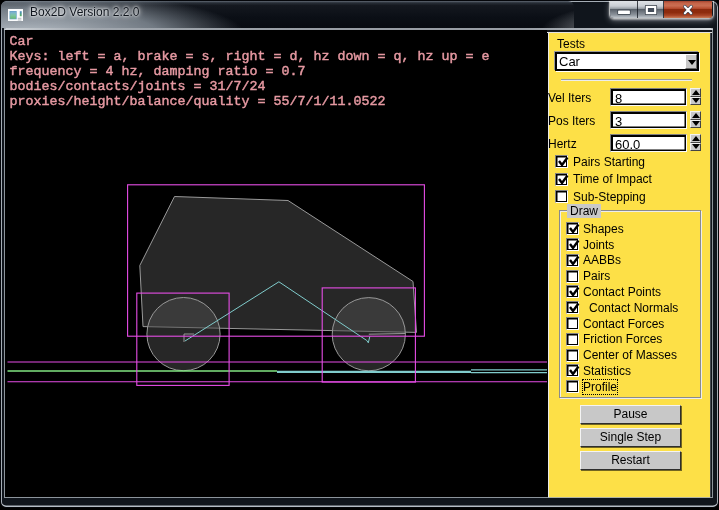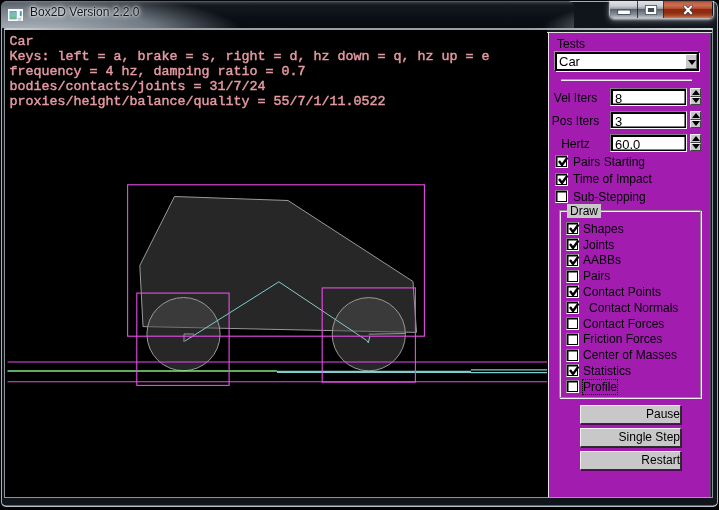--- a/index.html
+++ b/index.html
@@ -10,44 +10,44 @@
  linear-gradient(180deg, #636b75 0%, #3c434d 4%, #272d36 7%, #14181f 17%, #0b0f16 60%, #080b11 100%)}
 .ttext{position:absolute;left:29px;top:4px;font-size:12px;color:#10161e;text-shadow:0 0 4px rgba(255,255,255,.95),0 0 7px rgba(255,255,255,.8),0 0 2px rgba(255,255,255,.9)}
 .icon{position:absolute;left:7px;top:8px}
 .cbtns{position:absolute;left:608px;top:0;width:105px;height:18px;border:1px solid rgba(255,255,255,.7);border-top:none;border-radius:0 0 5px 5px;display:flex;overflow:hidden;box-shadow:0 1px 2px rgba(255,255,255,.5),0 2px 6px rgba(222,230,238,.38)}
 .cb{position:relative;height:100%;border-right:1px solid rgba(20,25,32,.8)}
 .cb.mm{background:linear-gradient(180deg,#dfe3e7 0%,#c9ced4 30%,#9aa1a8 44%,#59616a 50%,#6b727b 60%,#8d949c 82%,#c2c8ce 100%)}
 .cb:last-child{border-right:none}
 .cb.cl{background:linear-gradient(180deg,#a4432e 0%,#c46449 12%,#ca6e52 28%,#b44b2e 44%,#8c2a0e 50%,#8e2c0d 68%,#a84526 85%,#c4714d 97%,#cd8560 100%)}
 .glyph{position:absolute;left:50%;top:55%;transform:translate(-50%,-50%)}
 .canvas{position:absolute;left:5px;top:30px;width:543px;height:467px;background:#000;overflow:hidden}
-.panel{position:absolute;left:548px;top:30px;width:163px;height:468px;background:#a21caf;border-left:1px solid #e9e9e9;border-right:1px solid #474c52;color:#000}
+.panel{position:absolute;left:548px;top:30px;width:163px;height:468px;background:#fde047;border-left:1px solid #e9e9e9;border-right:1px solid #474c52;color:#000}
 .pin{position:absolute;left:-1px;top:-3px;width:163px;height:471px}
 .inedge{position:absolute;left:4px;top:28px;width:709px;height:470px;border:1px solid rgba(162,170,178,.85);border-top:none;pointer-events:none}
 .topline{position:absolute;left:4px;top:28px;width:709px;height:2px;z-index:5;background:linear-gradient(90deg,#cdd2d7 0,#a2a8af 90px,#989ea5 300px,#989ea5 520px,#b8bec5 620px,#d5dade 709px);border-radius:2px 2px 0 0}
 .lab{position:absolute;font-size:12px;white-space:pre}
 .listbox{position:absolute;left:7px;top:24.5px;width:144px;height:19px;background:#fff;border:2px solid #000;box-shadow:-1px -1px 0 #9a9a9a,1px 1px 0 #fff}
 .lbtn{position:absolute;right:0px;top:0px;width:12px;height:100%;background:#c8c8c8;border-left:1px solid #fff;border-top:1px solid #fff;border-right:1.5px solid #666;border-bottom:1.5px solid #666}
 .lbtn:after{content:"";position:absolute;left:1.5px;top:5px;border-left:4px solid transparent;border-right:4px solid transparent;border-top:5px solid #000}
 .sep{position:absolute;left:13px;top:52px;width:131px;height:2px;border-top:1px solid #9b9b9b;border-bottom:1px solid #ececec}
-.editrow .rl{position:absolute;font-size:12px;text-align:center}
+.editrow .rl{position:absolute;font-size:12px;text-align:left}
 .ebox{position:absolute;width:77px;height:18px;background:#fff;border:1px solid;border-color:#808080 #fafafa #fafafa #808080;box-shadow:inset 2px 2px 0 #000,inset -1.5px -1.5px 0 #000}
 .ebox span{position:absolute;left:4px;top:2px;font-size:13px}
 .spin{position:absolute;left:142px;width:11px;height:17px}
 .sb{position:absolute;left:0;width:11px;height:8.5px;background:#c8c8c8;border:1px solid;border-color:#f2f2f2 #444 #444 #f2f2f2}
 .sb.up{top:0}.sb.dn{top:8.5px}
 .sb:after{content:"";position:absolute;left:0.5px}
 .sb.up:after{top:0.5px;border-left:4px solid transparent;border-right:4px solid transparent;border-bottom:5px solid #000}
 .sb.dn:after{top:0.5px;border-left:4px solid transparent;border-right:4px solid transparent;border-top:5px solid #000}
 .chk{position:absolute;width:13px;height:13px;background:#fff;border:1px solid;border-color:#808080 #fff #fff #808080;box-shadow:inset 1.5px 1.5px 0 #000,inset -1px -1px 0 #000}
 .chk svg{position:absolute;left:0px;top:-1px}
 .clab{position:absolute;font-size:12px}
 .group{position:absolute;left:11px;top:183px;width:142px;height:188px;border:1px solid #8b8b8b;box-shadow:inset 1px 1px 0 #ededed, 1px 1px 0 #ededed}
 .gtitle{position:absolute;left:7px;top:-7px;background:#c8c8c8;padding:0 3px;font-size:12px}
-.btn{position:absolute;left:32px;width:101px;height:19px;background:#c8c8c8;border:1px solid;border-color:#f4f4f4 #2e2e2e #2e2e2e #f4f4f4;box-shadow:1px 1px 0 rgba(0,0,0,.55);font-size:12px;text-align:right;line-height:17px}
+.btn{position:absolute;left:32px;width:101px;height:19px;background:#c8c8c8;border:1px solid;border-color:#f4f4f4 #2e2e2e #2e2e2e #f4f4f4;box-shadow:1px 1px 0 rgba(0,0,0,.55);font-size:12px;text-align:center;line-height:17px}
 .focus{outline:1px dotted #000}
 .pedge{position:absolute;left:547px;top:30px;width:165px;height:2.6px;z-index:5;background:linear-gradient(180deg,#15181d 0,#15181d 60%,#e2e2e2 61%,#e2e2e2 100%)}
 </style></head>
 <body>
 <div class="win"></div>
 <div class="tbar">
  <svg class="icon" width="16" height="13" viewBox="0 0 16 13">
   <defs>
         <linearGradient id="gg" x1="0" y1="0" x2="0" y2="1">
           <stop offset="0" stop-color="#7db3d2"></stop>

